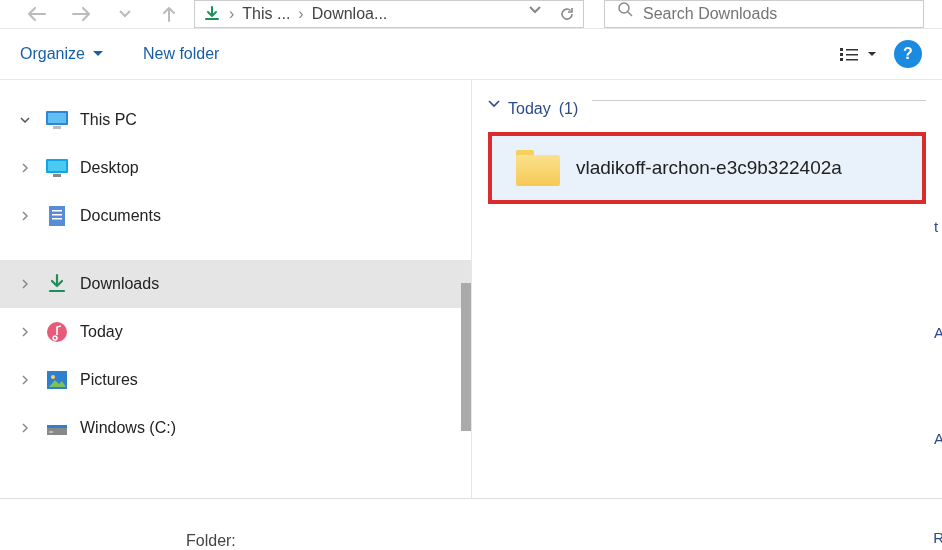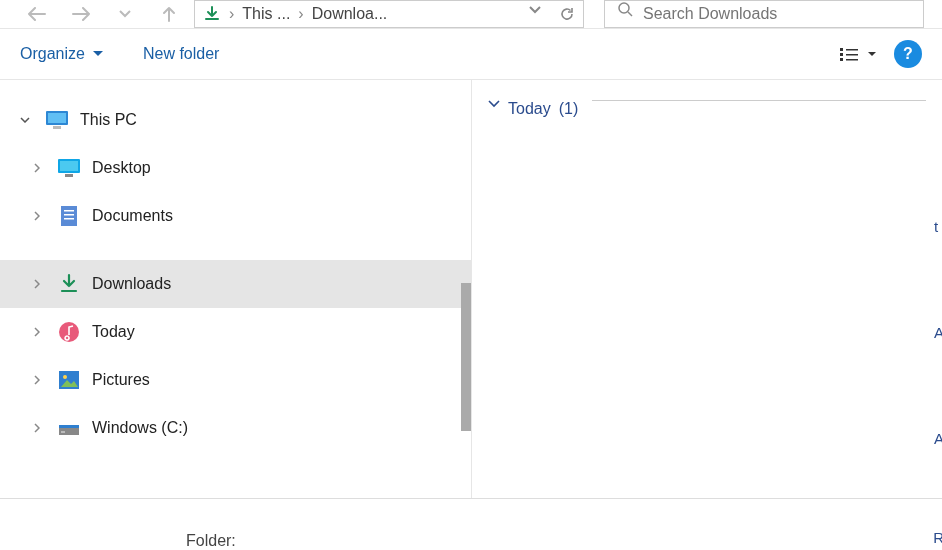--- a/index.html
+++ b/index.html
@@ -117,21 +117,21 @@
       padding-top: 16px;
     }
     .tree-row {
       height: 48px;
       display: flex;
       align-items: center;
       gap: 10px;
       cursor: default;
     }
     .tree-top { padding-left: 16px; }
-    .tree-sub { padding-left: 28px; }
+    .tree-sub { padding-left: 16px; }
     .tree-row.selected { background: #e5e5e5; margin-top: 20px; }
     .chev {
       width: 18px;
       color: #666;
       display: flex;
       align-items: center;
       justify-content: center;
     }
     .tree-icon { width: 26px; height: 26px; display: flex; align-items: center; justify-content: center; }
     .scrollbar {
@@ -428,20 +428,24 @@
       <span>
           <svg width="12" height="8" viewBox="0 0 12 8">
             <path d="M1 1 L6 6 L11 1" stroke="#2a4b8d" stroke-width="1.6" fill="none"></path>
           </svg>
         </span>
       <span>Today</span>
       <span>(1)</span>
       <div class="group-line"></div>
     </div>
 
+    <div class="file-item">
+      <div class="folder-icon"></div>
+      <div class="file-label">vladikoff-archon-e3c9b322402a</div>
+    </div>
   </div>
 </div>
 
 <div class="bottombar">
   <span class="folder-field-label">Folder:</span>
 </div>
 
 <div class="edge-letters">
     <span>t</span>
     <span>A</span>

